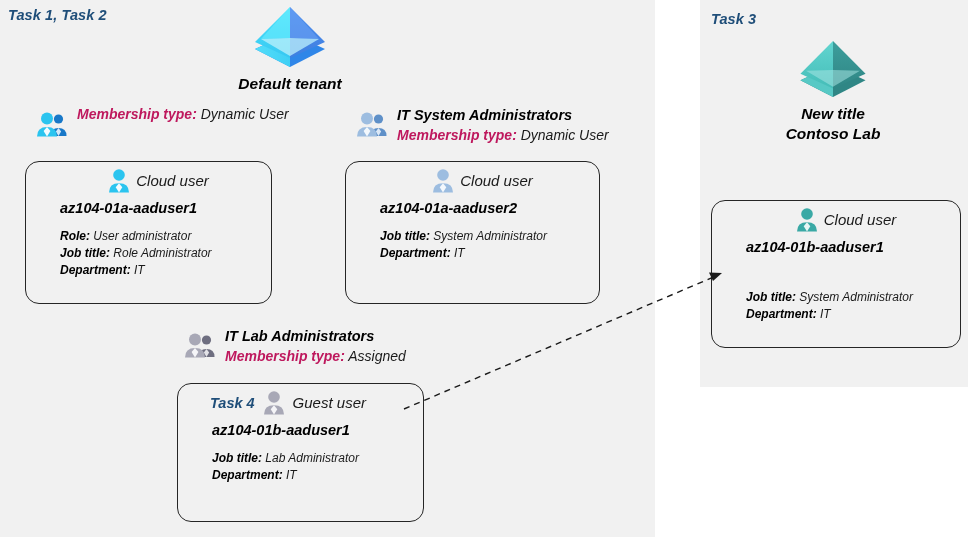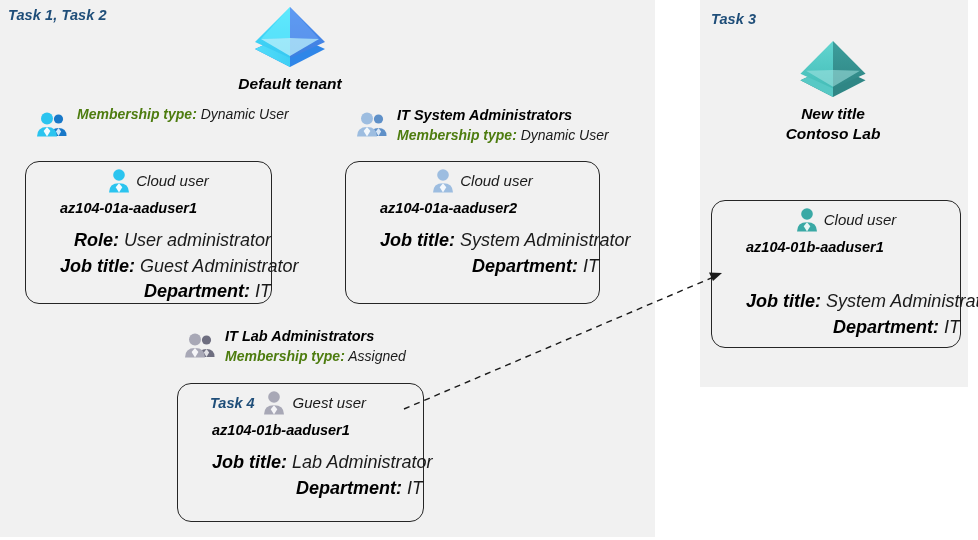--- a/index.html
+++ b/index.html
@@ -77,21 +77,21 @@
     font-weight: bold;
     font-size: 14.5px;
     color: #000000;
     display: block;
   }
   .group-meta {
     font-size: 14px;
     color: #1a1a1a;
     display: block;
   }
-  .group-meta b { font-weight: bold; color: #4d7c0f; }
+  .group-meta b { font-weight: bold; color: #be185d; }
 
   
   .card {
     position: absolute;
     border: 1.3px solid #262626;
     border-radius: 14px;
     background: transparent;
     box-sizing: border-box;
     padding-left: 20px;
   }
@@ -118,24 +118,23 @@
     color: #1a1a1a;
   }
   .card-name {
     font-weight: bold;
     font-size: 14.5px;
     color: #000;
     padding: 7px 0 0 14px;
   }
   .card-attrs {
     padding: 12px 0 0 14px;
-    font-size: 18px;
+    font-size: 12px;
     color: #1a1a1a;
     line-height: 1.42;
-    text-align: right;
   }
   .card-attrs .row { white-space: nowrap; }
   .card-attrs b { font-weight: bold; color: #000; }
 
   .arrow-layer {
     position: absolute;
     left: 0; top: 0;
     width: 978px; height: 540px;
     pointer-events: none;
   }
@@ -249,21 +248,21 @@
       <svg width="22" height="25" viewBox="0 0 22 25">
         <circle cx="11" cy="7" r="5.8" fill="#2bc4ef"></circle>
         <path d="M1 24.5 q0-9.3 10-9.3 q10 0 10 9.3 z" fill="#2bc4ef"></path>
         <path d="M11 15.2 l-3.3 4.1 l3.3 5.2 l3.3-5.2 z" fill="#f4fbff"></path>
       </svg>
       <span class="card-head-label">Cloud user</span>
     </div>
     <div class="card-name">az104-01a-aaduser1</div>
     <div class="card-attrs">
       <div class="row"><b>Role:</b> <span>User administrator</span></div>
-      <div class="row"><b>Job title:</b> <span>Guest Administrator</span></div>
+      <div class="row"><b>Job title:</b> <span>Role Administrator</span></div>
       <div class="row"><b>Department:</b> <span>IT</span></div>
     </div>
   </div>
 
   <div class="card" id="card-user2">
     <div class="card-head">
       <svg width="22" height="25" viewBox="0 0 22 25">
         <circle cx="11" cy="7" r="5.8" fill="#9dbde0"></circle>
         <path d="M1 24.5 q0-9.3 10-9.3 q10 0 10 9.3 z" fill="#9dbde0"></path>
         <path d="M11 15.2 l-3.3 4.1 l3.3 5.2 l3.3-5.2 z" fill="#f3f8fd"></path>

